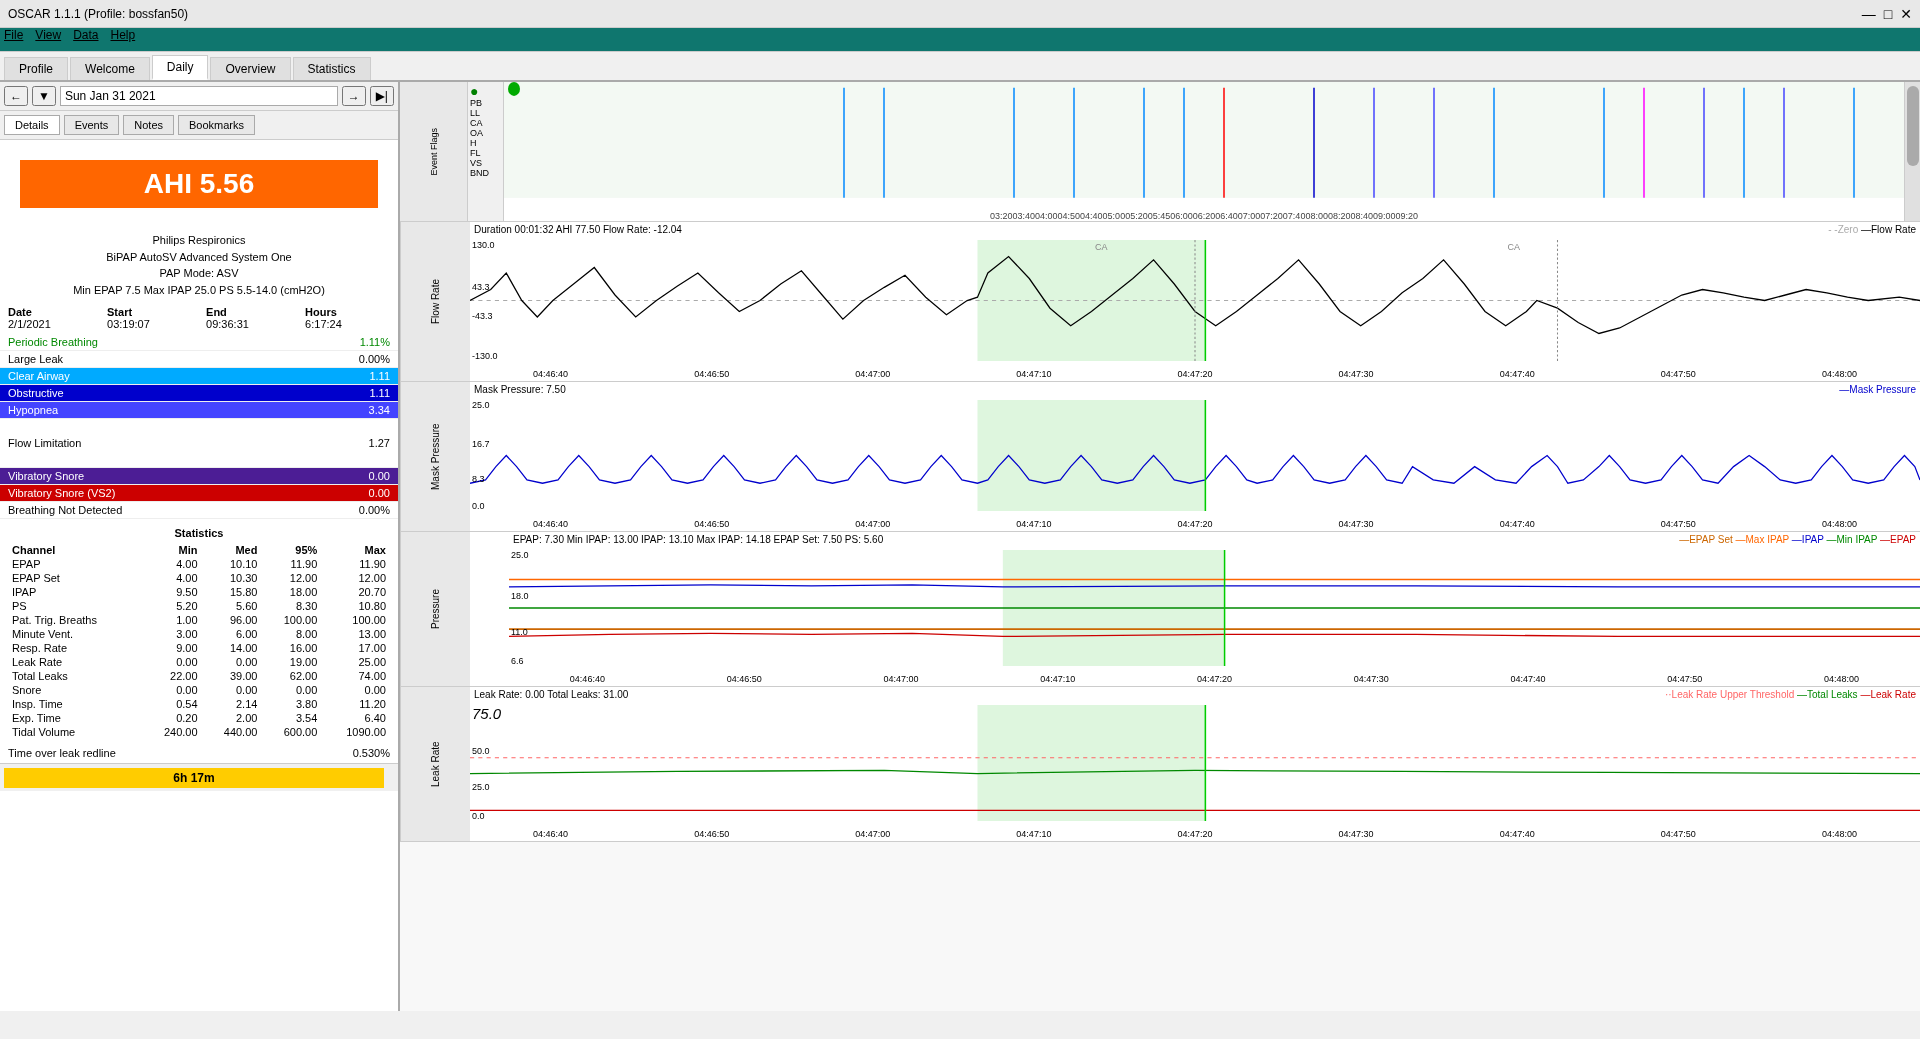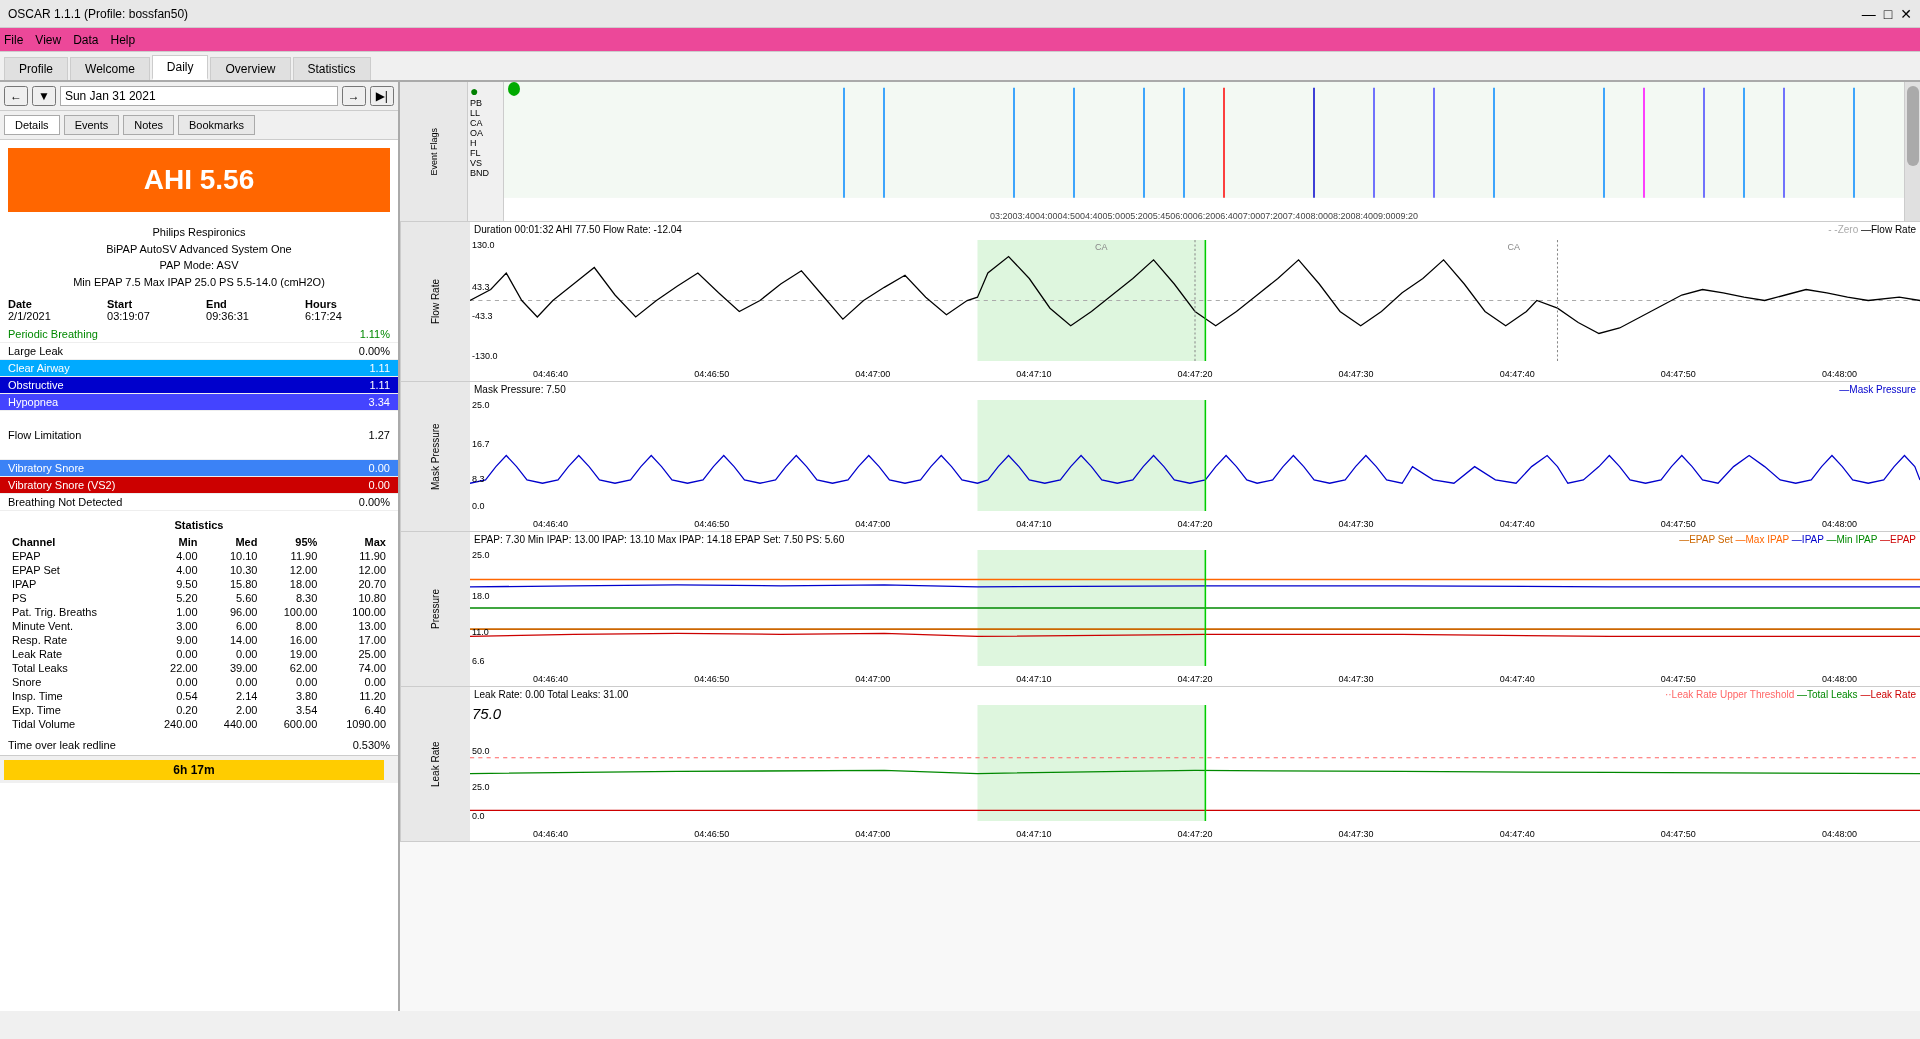--- a/index.html
+++ b/index.html
@@ -14,27 +14,28 @@
       justify-content: space-between;
       padding: 0 8px;
       border-bottom: 1px solid #ccc;
       font-size: 12px;
     }
     #titlebar-controls { display: flex; gap: 8px; }
     #titlebar-controls span { cursor: pointer; font-size: 14px; }
 
     
     #menubar {
-      background: #ec4899;
+      background: #0f766e;
       height: 24px;
       display: flex;
-      align-items: center;
+      align-items: flex-start;
       padding: 0 4px;
       border-bottom: 1px solid #ccc;
       gap: 12px;
+      text-decoration: underline;
     }
     #menubar span { cursor: pointer; font-size: 12px; }
 
     
     #tabbar {
       background: #f0f0f0;
       height: 30px;
       display: flex;
       align-items: flex-end;
       padding: 0 4px;
@@ -101,22 +102,22 @@
       background: #e8e8e8;
       font-size: 11px;
     }
     .subtab.active { background: white; }
 
     
     #ahi-block {
       background: #ff6600;
       color: white;
       text-align: center;
-      padding: 16px;
-      margin: 8px;
+      padding: 8px;
+      margin: 20px;
       font-size: 28px;
       font-weight: bold;
     }
     #device-info {
       text-align: center;
       font-size: 11px;
       padding: 4px;
       line-height: 1.5;
     }
 
@@ -356,21 +357,21 @@
           <span>1.11</span>
         </div>
         <div style="display: flex; justify-content: space-between; padding: 2px 8px; border-bottom: 1px solid rgb(238, 238, 238); background: rgb(68, 68, 255); color: rgb(255, 255, 255); font-size: 11px;">
           <span>Hypopnea</span>
           <span>3.34</span>
         </div>
         <div style="display: flex; justify-content: space-between; padding: 18px 8px; border-bottom: 1px solid rgb(238, 238, 238); background: rgb(255, 255, 255); color: rgb(0, 0, 0); font-size: 11px;">
           <span>Flow Limitation</span>
           <span>1.27</span>
         </div>
-        <div style="display: flex; justify-content: space-between; padding: 2px 8px; border-bottom: 1px solid rgb(238, 238, 238); background: #3b82f6; color: rgb(255, 255, 255); font-size: 11px;">
+        <div style="display: flex; justify-content: space-between; padding: 2px 8px; border-bottom: 1px solid rgb(238, 238, 238); background: #4c1d95; color: rgb(255, 255, 255); font-size: 11px;">
           <span>Vibratory Snore</span>
           <span>0.00</span>
         </div>
         <div style="display: flex; justify-content: space-between; padding: 2px 8px; border-bottom: 1px solid rgb(238, 238, 238); background: rgb(204, 0, 0); color: rgb(255, 255, 255); font-size: 11px;">
           <span>Vibratory Snore (VS2)</span>
           <span>0.00</span>
         </div>
         <div style="display: flex; justify-content: space-between; padding: 2px 8px; border-bottom: 1px solid rgb(238, 238, 238); background: rgb(255, 255, 255); color: rgb(0, 0, 0); font-size: 11px;">
           <span>Breathing Not Detected</span>
           <span>0.00%</span>
@@ -646,21 +647,21 @@
           <span>04:47:10</span>
           <span>04:47:20</span>
           <span>04:47:30</span>
           <span>04:47:40</span>
           <span>04:47:50</span>
           <span>04:48:00</span>
         </div>
       </div>
     </div>
 
-    <div class="chart-row" style="height:155px; flex-shrink:0;">
+    <div class="chart-row" style="height:155px; flex-shrink:0;gap:39px;">
       <div class="chart-y-label">Pressure</div>
       <div class="chart-content">
         <div class="chart-header">
           <span>EPAP: 7.30 Min IPAP: 13.00 IPAP: 13.10 Max IPAP: 14.18 EPAP Set: 7.50 PS: 5.60</span>
         </div>
         <div class="chart-header-right">
           <span style="color:#cc6600;">—EPAP Set </span>
           <span style="color:#ff6600;">—Max IPAP </span>
           <span style="color:#0000cc;">—IPAP </span>
           <span style="color:#008800;">—Min IPAP </span>

